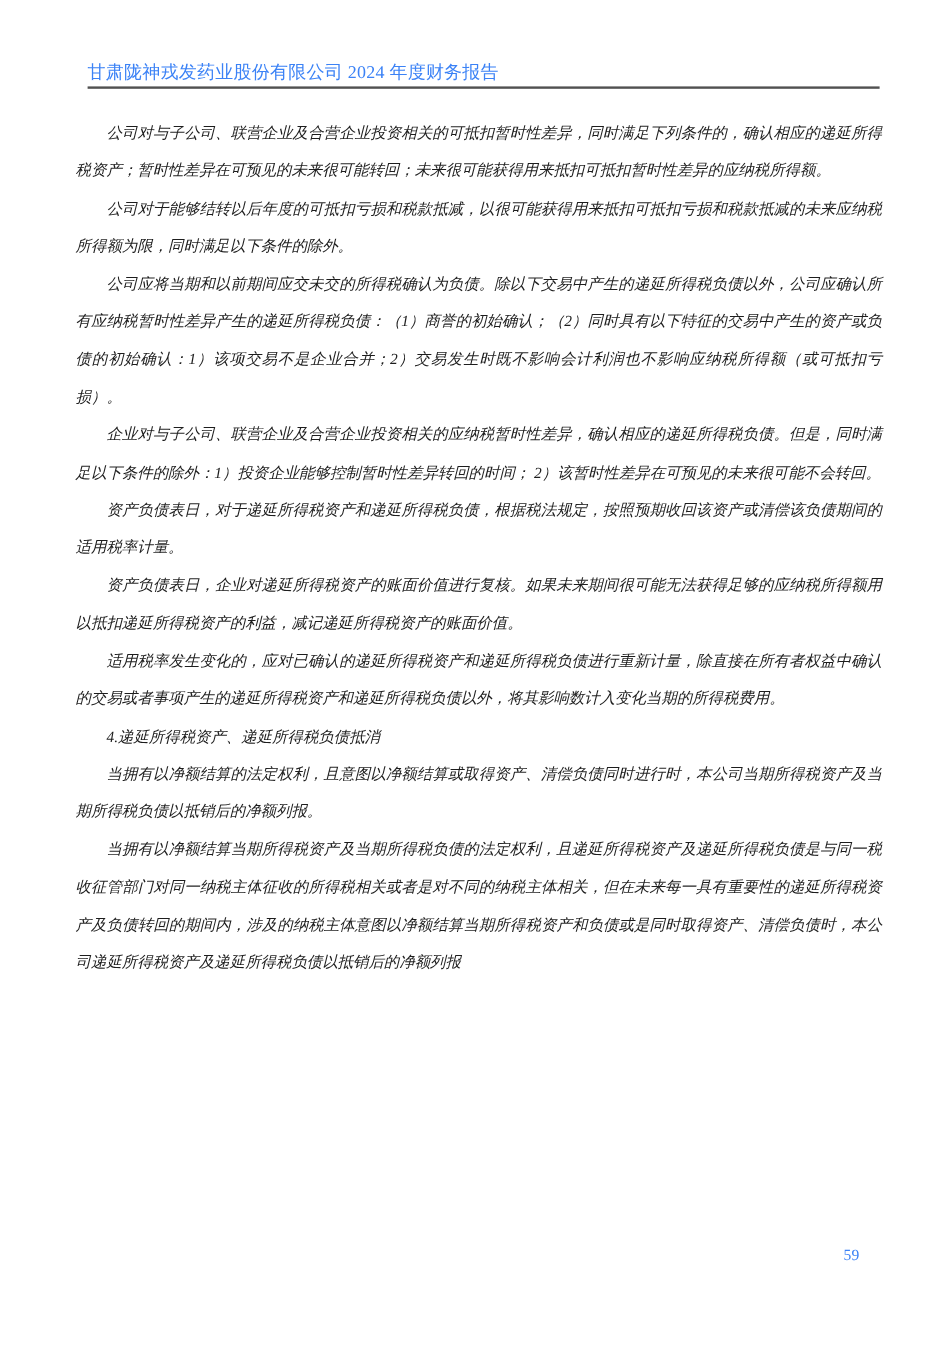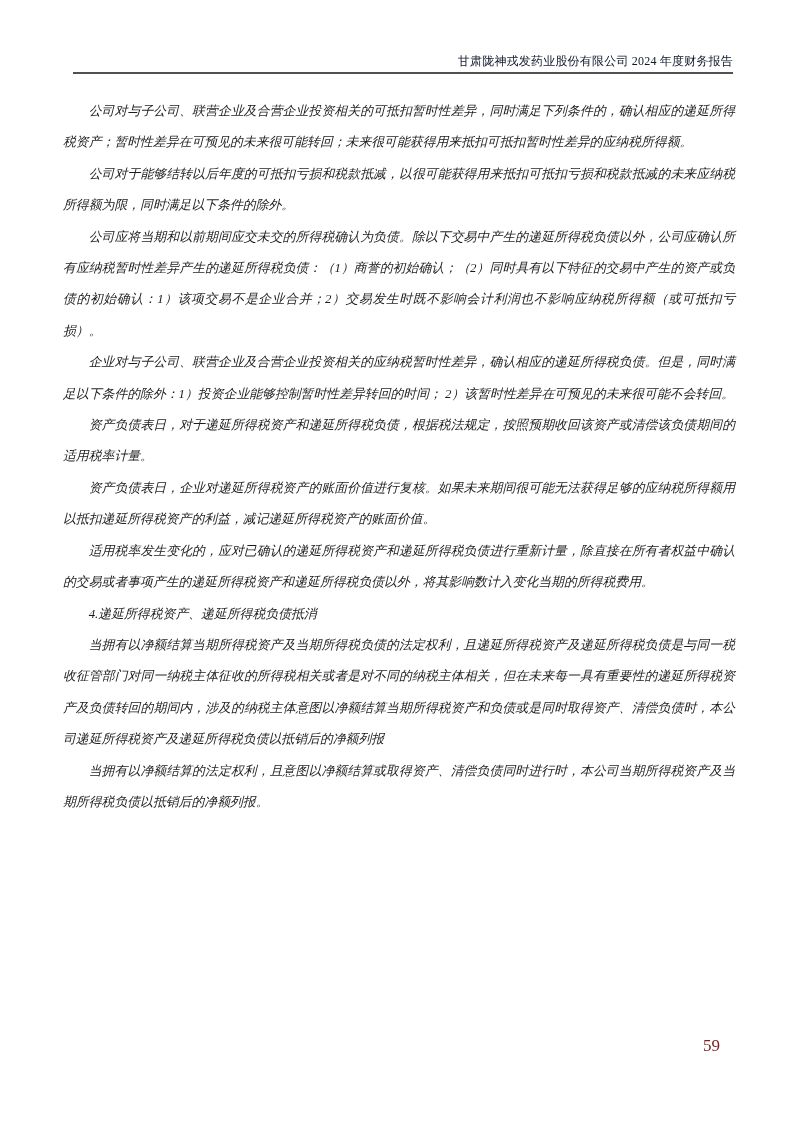--- a/index.html
+++ b/index.html
@@ -10,25 +10,24 @@
     background: #ffffff;
     overflow: hidden;
     font-family: "Liberation Serif", "DejaVu Serif", serif;
     color: #1d1d1d;
   }
   .header {
     position: absolute;
     top: 54px;
     left: 73px;
     width: 660px;
-    text-align: right;
-    font-size: 12px;
+    font-size: 15px;
     line-height: 15px;
     letter-spacing: 0.2px;
-    color: #0f172a;
+    color: #3b82f6;
     white-space: nowrap;
   }
   .header-rule {
     position: absolute;
     top: 72px;
     left: 73px;
     width: 660px;
     height: 2px;
     background: #515151;
   }
@@ -45,23 +44,23 @@
   .content p {
     margin: 0;
     padding: 0;
     text-indent: 2em;
     font-style: italic;
   }
   .footer {
     position: absolute;
     top: 1038px;
     left: 703px;
-    font-size: 17px;
+    font-size: 13px;
     line-height: 16px;
-    color: #7f1d1d;
+    color: #3b82f6;
   }
 </style>
 </head>
 <body>
 
 <div class="page">
 
   <div class="header">
     <span>甘肃陇神戎发药业股份有限公司 2024 年度财务报告</span>
   </div>
@@ -70,19 +69,19 @@
 
   <div class="content">
     <p>公司对与子公司、联营企业及合营企业投资相关的可抵扣暂时性差异，同时满足下列条件的，确认相应的递延所得税资产；暂时性差异在可预见的未来很可能转回；未来很可能获得用来抵扣可抵扣暂时性差异的应纳税所得额。</p>
     <p>公司对于能够结转以后年度的可抵扣亏损和税款抵减，以很可能获得用来抵扣可抵扣亏损和税款抵减的未来应纳税所得额为限，同时满足以下条件的除外。</p>
     <p>公司应将当期和以前期间应交未交的所得税确认为负债。除以下交易中产生的递延所得税负债以外，公司应确认所有应纳税暂时性差异产生的递延所得税负债：（1）商誉的初始确认；（2）同时具有以下特征的交易中产生的资产或负债的初始确认：1）该项交易不是企业合并；2）交易发生时既不影响会计利润也不影响应纳税所得额（或可抵扣亏损）。</p>
     <p>企业对与子公司、联营企业及合营企业投资相关的应纳税暂时性差异，确认相应的递延所得税负债。但是，同时满足以下条件的除外：1）投资企业能够控制暂时性差异转回的时间； 2）该暂时性差异在可预见的未来很可能不会转回。</p>
     <p>资产负债表日，对于递延所得税资产和递延所得税负债，根据税法规定，按照预期收回该资产或清偿该负债期间的适用税率计量。</p>
     <p>资产负债表日，企业对递延所得税资产的账面价值进行复核。如果未来期间很可能无法获得足够的应纳税所得额用以抵扣递延所得税资产的利益，减记递延所得税资产的账面价值。</p>
     <p>适用税率发生变化的，应对已确认的递延所得税资产和递延所得税负债进行重新计量，除直接在所有者权益中确认的交易或者事项产生的递延所得税资产和递延所得税负债以外，将其影响数计入变化当期的所得税费用。</p>
     <p>4.递延所得税资产、递延所得税负债抵消</p>
+    <p>当拥有以净额结算的法定权利，且意图以净额结算或取得资产、清偿负债同时进行时，本公司当期所得税资产及当期所得税负债以抵销后的净额列报。</p>
     <p>当拥有以净额结算当期所得税资产及当期所得税负债的法定权利，且递延所得税资产及递延所得税负债是与同一税收征管部门对同一纳税主体征收的所得税相关或者是对不同的纳税主体相关，但在未来每一具有重要性的递延所得税资产及负债转回的期间内，涉及的纳税主体意图以净额结算当期所得税资产和负债或是同时取得资产、清偿负债时，本公司递延所得税资产及递延所得税负债以抵销后的净额列报</p>
-    <p>当拥有以净额结算的法定权利，且意图以净额结算或取得资产、清偿负债同时进行时，本公司当期所得税资产及当期所得税负债以抵销后的净额列报。</p>
   </div>
 
   <div class="footer">59</div>
 
 </div>
 
 </body></html>

